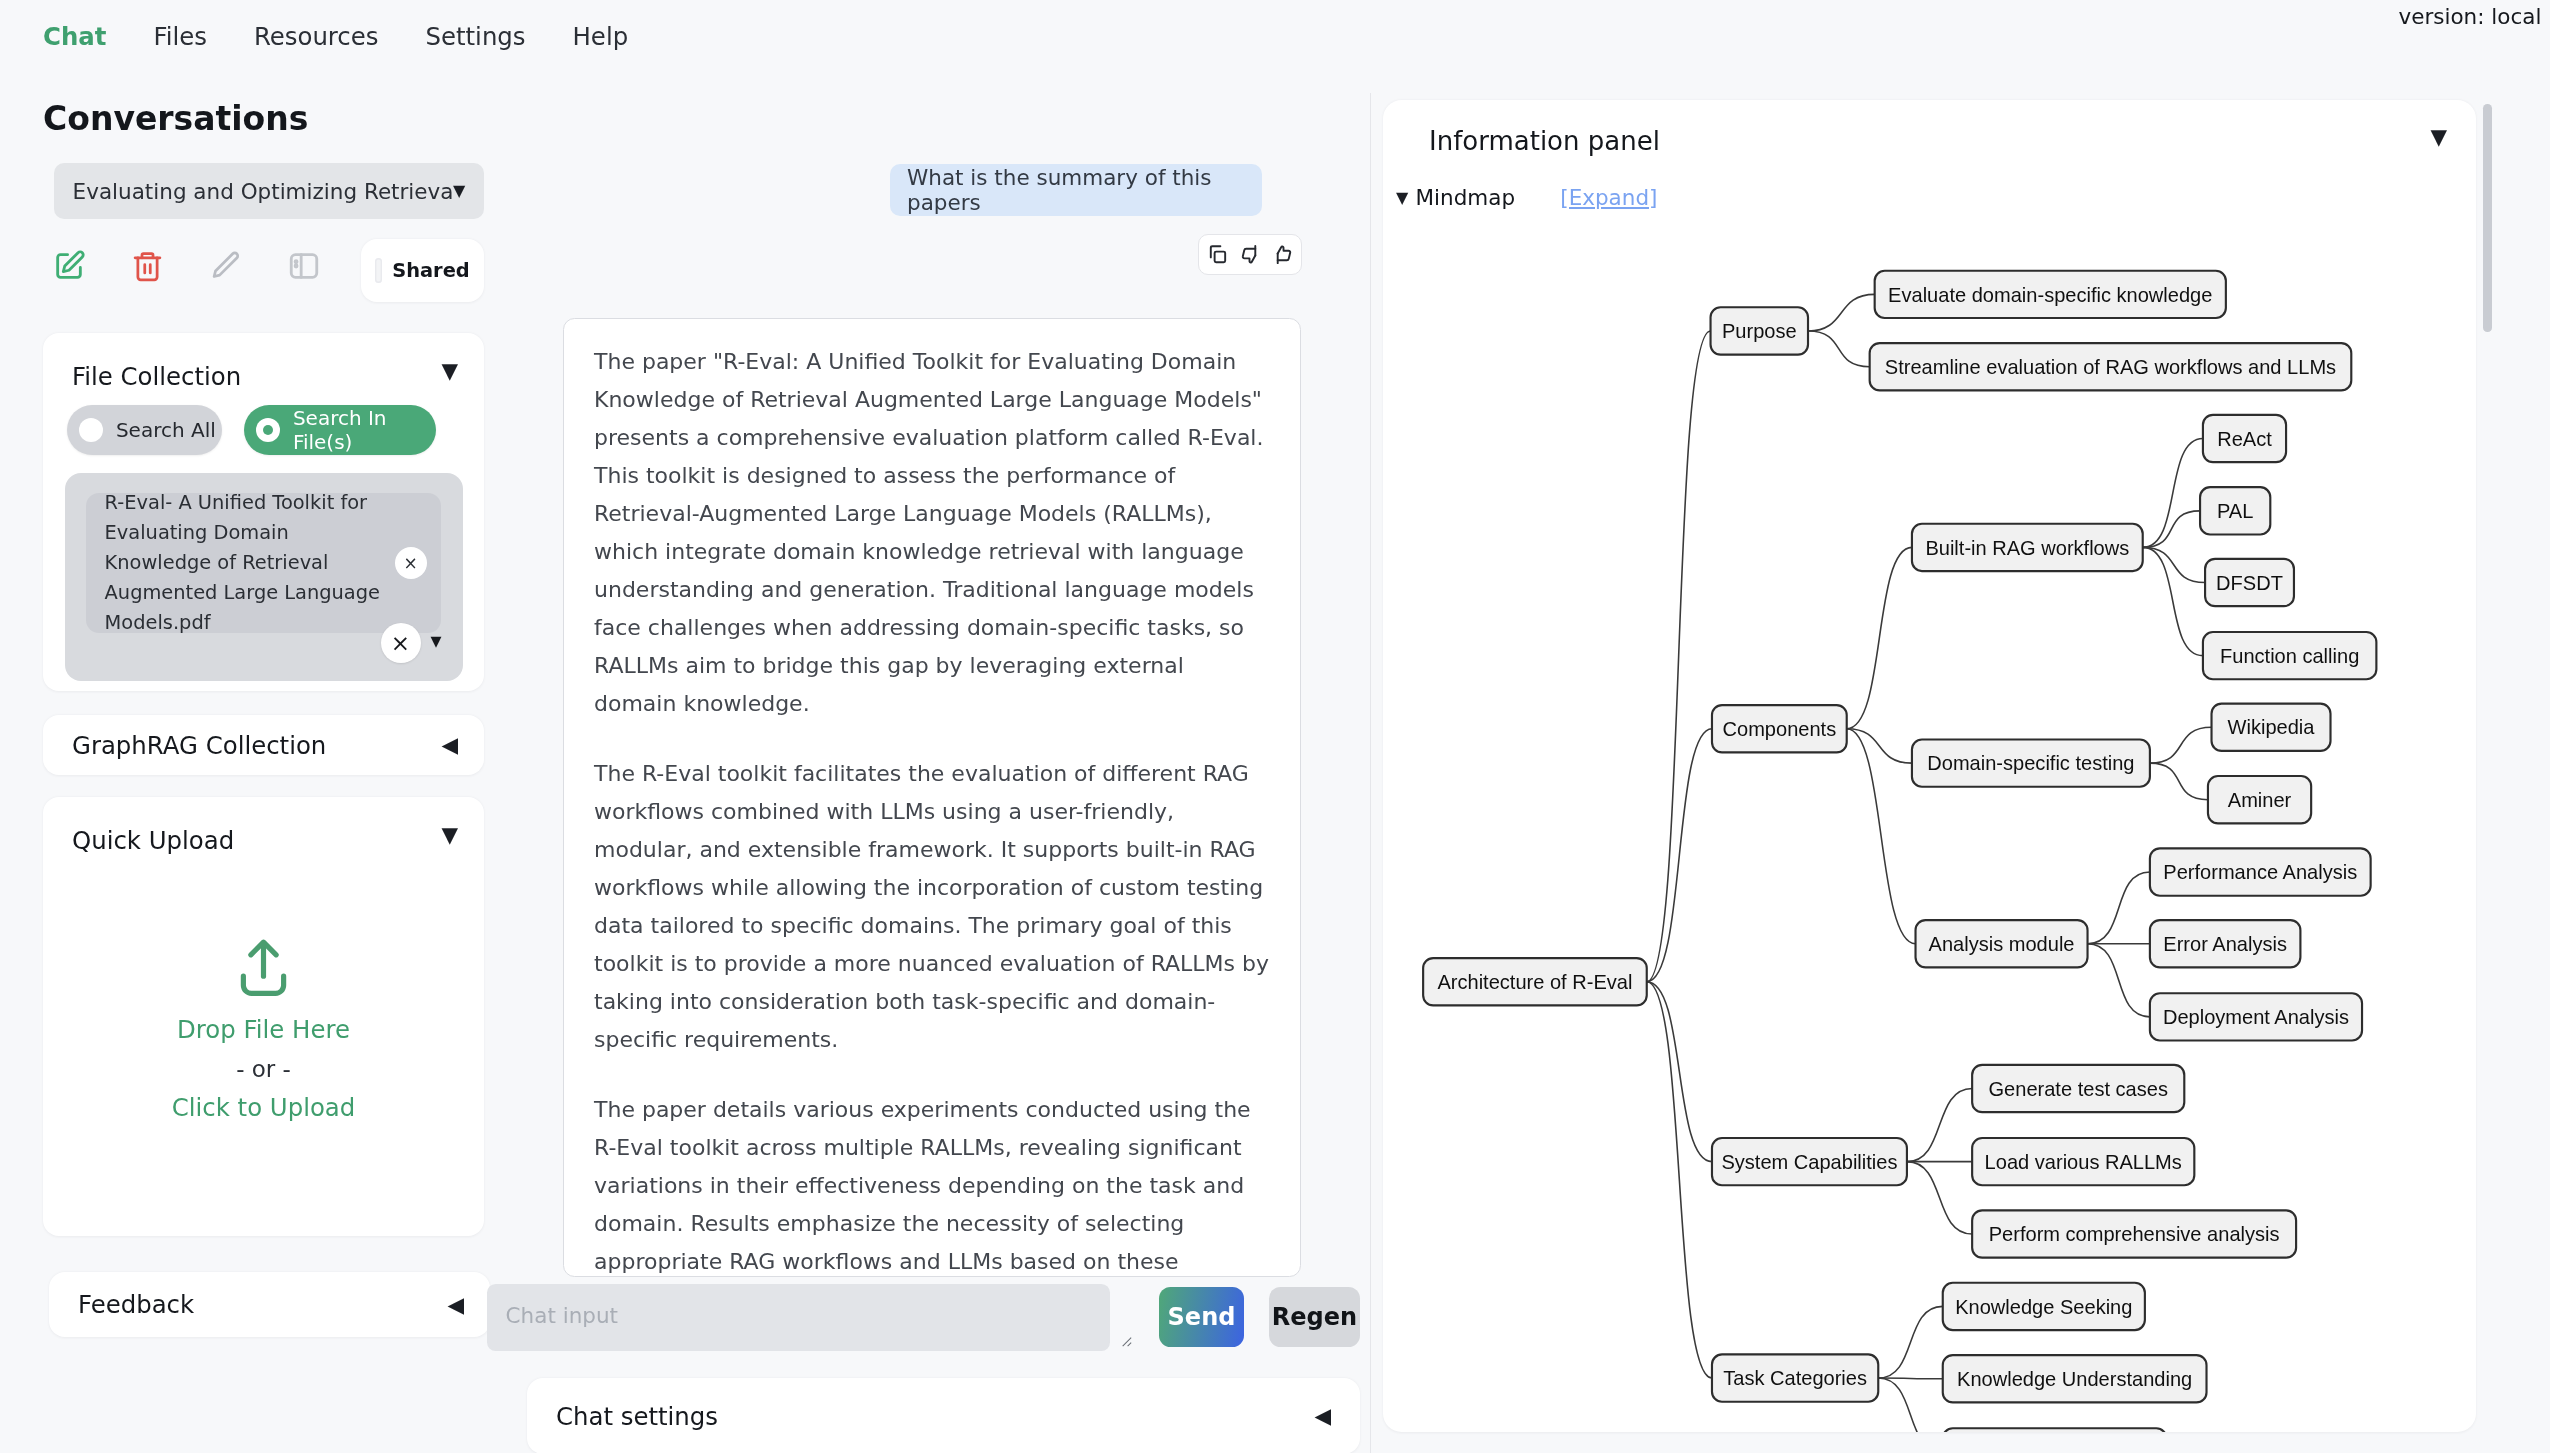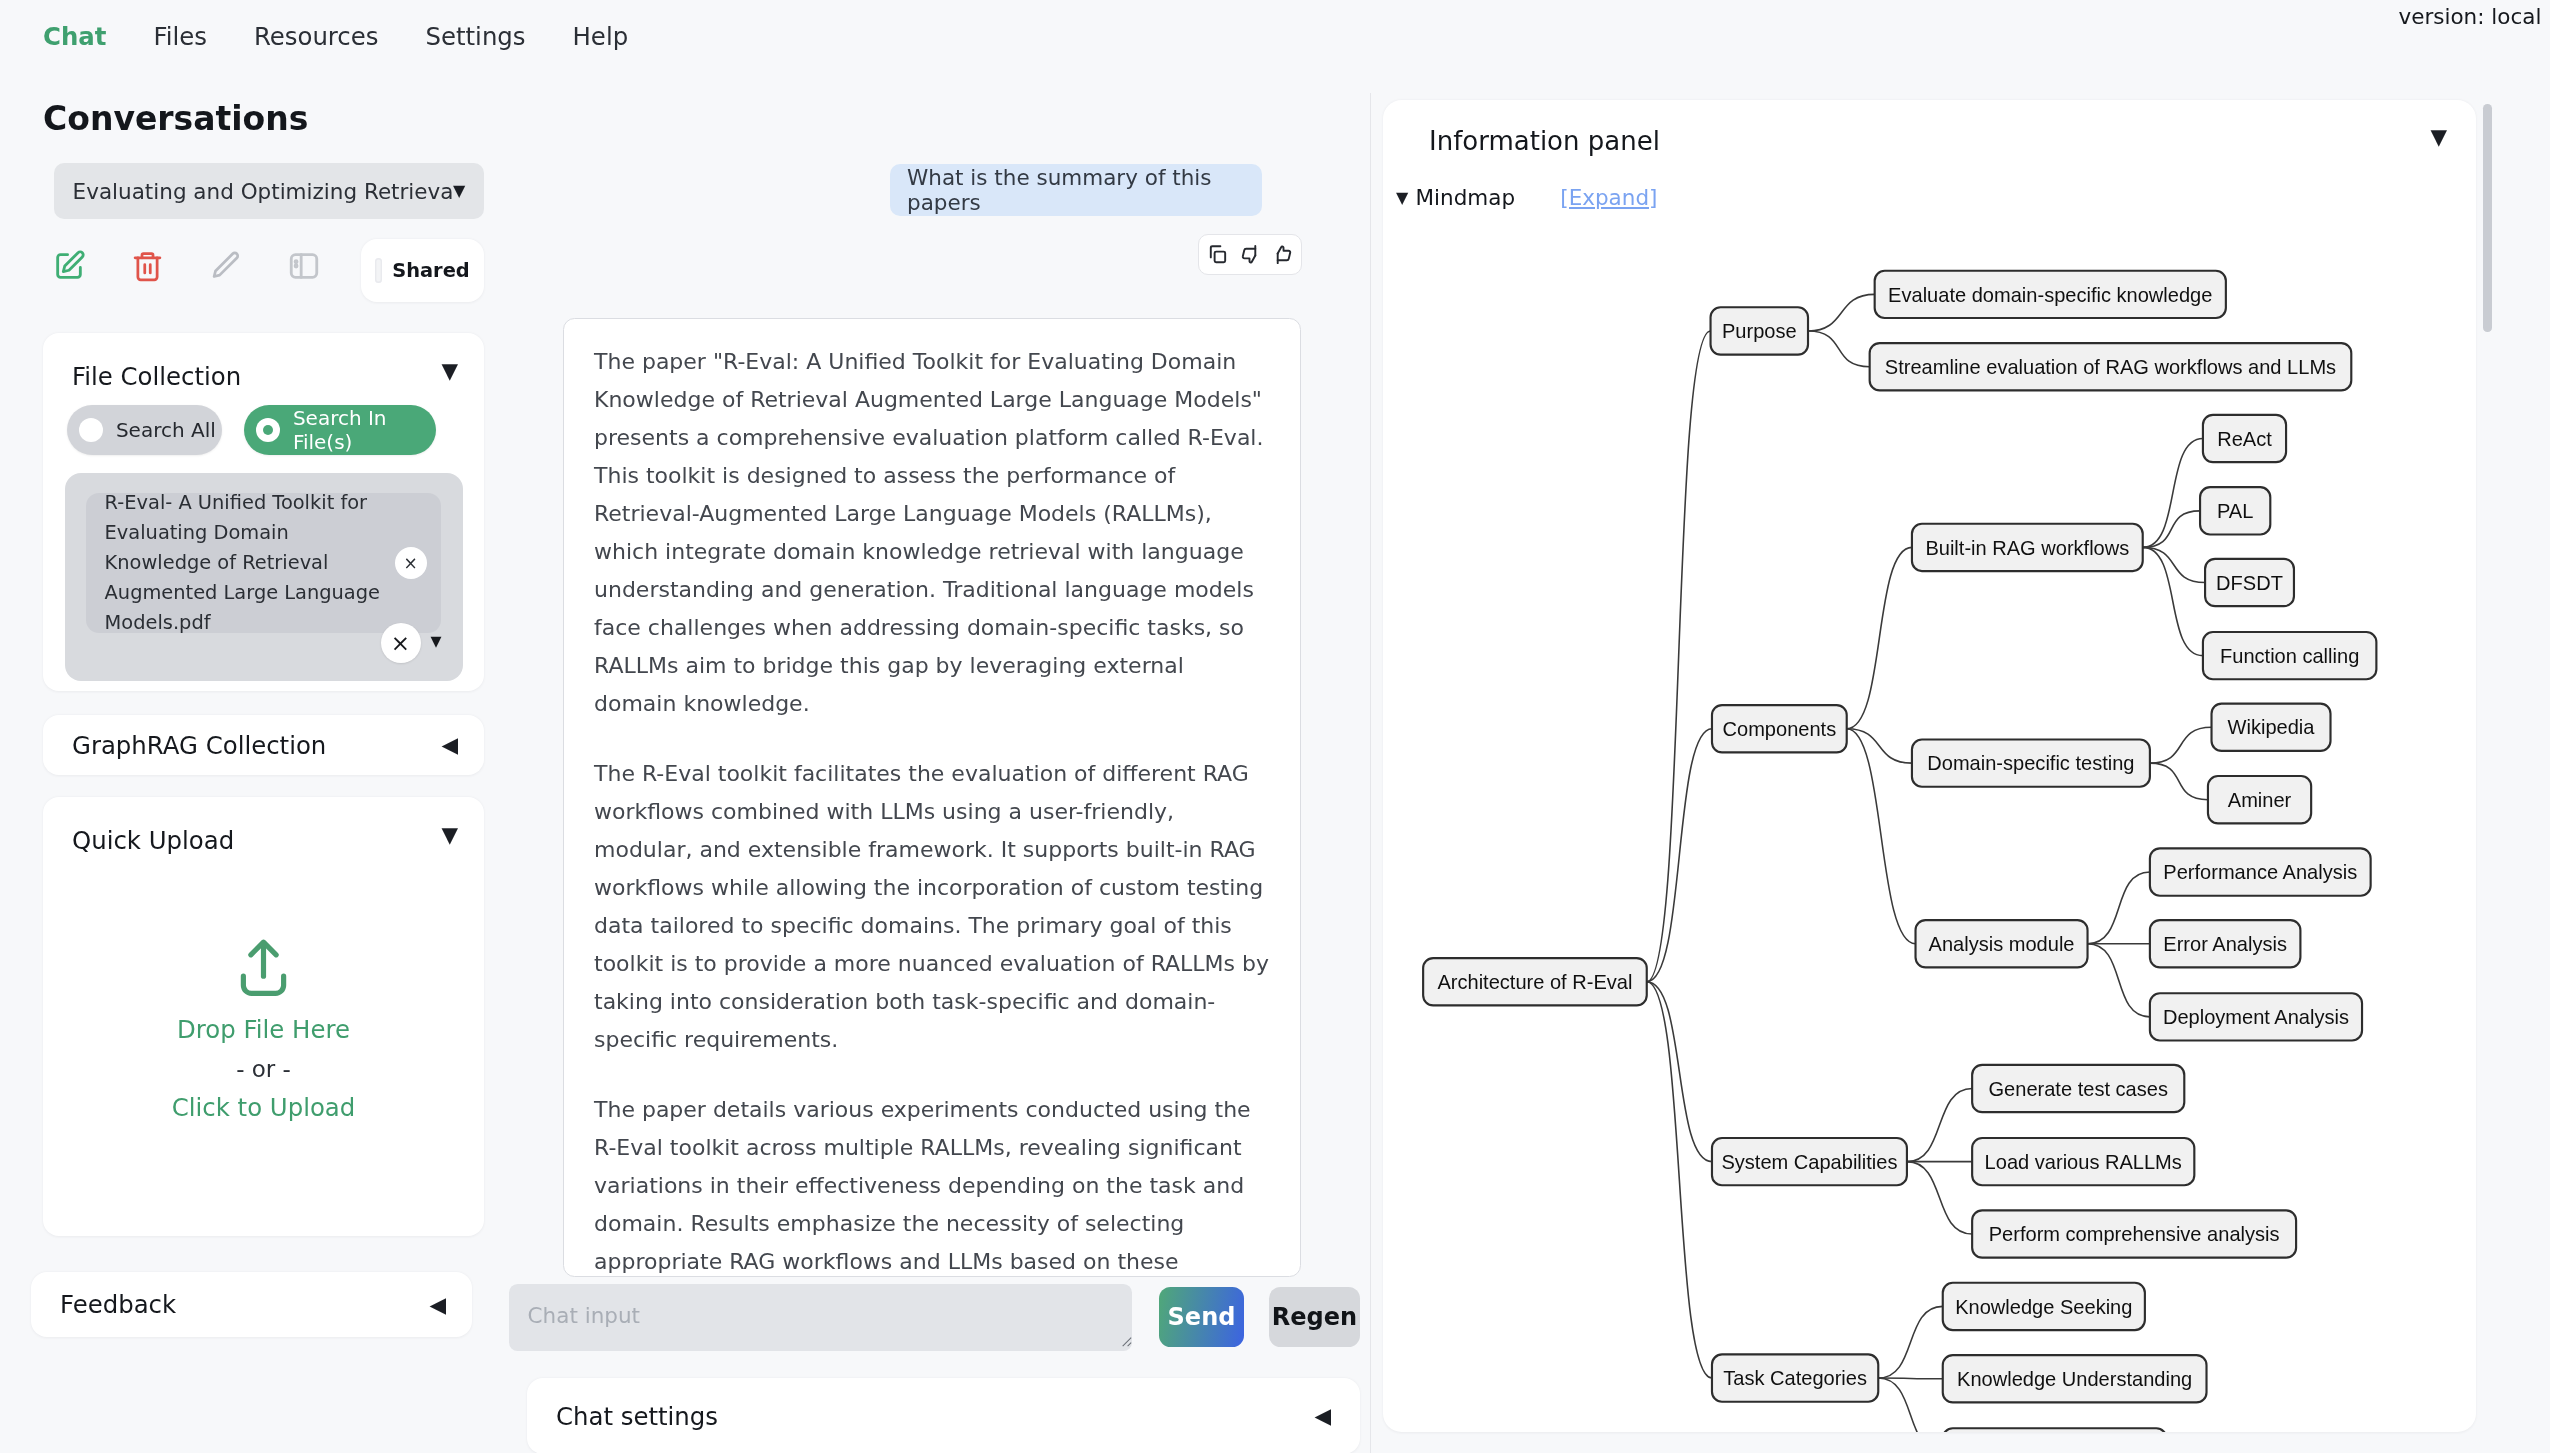--- a/index.html
+++ b/index.html
@@ -132,21 +132,21 @@
         <path d="M5 15v3.2A2.8 2.8 0 0 0 7.8 21h8.4a2.8 2.8 0 0 0 2.8-2.8V15"></path>
         <path d="M12 15V3.6"></path>
         <path d="M7.6 7.6 12 3.2l4.4 4.4"></path>
       </svg>
     <div class="green-text" style="font-size:24.4px;margin-top:10px;">Drop File Here</div>
     <div style="font-size:23px;color:#2b2f36;margin-top:11.5px;">- or -</div>
     <div class="green-text" style="font-size:24.4px;margin-top:11.5px;">Click to Upload</div>
   </div>
 </div>
 
-<div class="abs card" style="left:31px;top:1272px;width:441px;height:65px;display:flex;align-items:center;justify-content:space-between;padding:0 26px 0 29px;box-sizing:border-box;">
+<div class="abs card" style="left:49px;top:1272px;width:441px;height:65px;display:flex;align-items:center;justify-content:space-between;padding:0 26px 0 29px;box-sizing:border-box;">
   <span class="sec-title">Feedback</span>
   <span class="caret">◀</span>
 </div>
 
 <div class="abs bubble" style="left:890px;top:164px;width:372px;height:52px;">
   <span>What is the summary of this papers</span>
 </div>
 
 <div class="abs action-bar" style="left:1198px;top:234px;width:102px;height:39px;">
   <button class="icon-btn" style="width:27px;height:27px;">
@@ -169,21 +169,21 @@
   </button>
 </div>
 
 <div class="abs resp-card" style="left:563px;top:318px;width:738px;height:959px;">
   <p>The paper "R-Eval: A Unified Toolkit for Evaluating Domain Knowledge of Retrieval Augmented Large Language Models" presents a comprehensive evaluation platform called R-Eval. This toolkit is designed to assess the performance of Retrieval-Augmented Large Language Models (RALLMs), which integrate domain knowledge retrieval with language understanding and generation. Traditional language models face challenges when addressing domain-specific tasks, so RALLMs aim to bridge this gap by leveraging external domain knowledge.</p>
   <p>The R-Eval toolkit facilitates the evaluation of different RAG workflows combined with LLMs using a user-friendly, modular, and extensible framework. It supports built-in RAG workflows while allowing the incorporation of custom testing data tailored to specific domains. The primary goal of this toolkit is to provide a more nuanced evaluation of RALLMs by taking into consideration both task-specific and domain-specific requirements.</p>
   <p>The paper details various experiments conducted using the R-Eval toolkit across multiple RALLMs, revealing significant variations in their effectiveness depending on the task and domain. Results emphasize the necessity of selecting appropriate RAG workflows and LLMs based on these requirements to optimize performance.</p>
 
 </div>
 
-<textarea class="abs chat-input" style="left: 509px; top: 1284px; width: 623px; height: 67px;" placeholder="Chat input"></textarea>
+<textarea class="abs chat-input" style="left: 487px; top: 1284px; width: 623px; height: 67px;" placeholder="Chat input"></textarea>
 <svg class="abs" style="left:1117px;top:1332px;" width="17" height="17" viewBox="0 0 24 24">
     <path d="M20 8L8 20M20 15l-5 5" stroke="#6b7077" stroke-width="1.5" fill="none"></path>
   </svg>
 
 <button class="abs btn send" style="left:1159px;top:1287px;width:85px;height:60px;">Send</button>
 <button class="abs btn regen" style="left:1269px;top:1287px;width:91px;height:60px;">Regen</button>
 
 <div class="abs card" style="left:527px;top:1378px;width:833px;height:76px;display:flex;align-items:center;justify-content:space-between;padding:0 29px;box-sizing:border-box;">
   <span class="sec-title">Chat settings</span>
   <span class="caret">◀</span>

